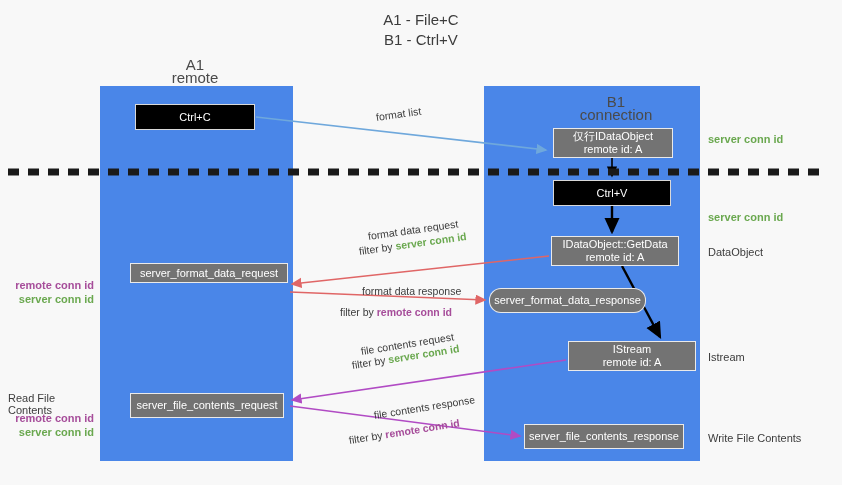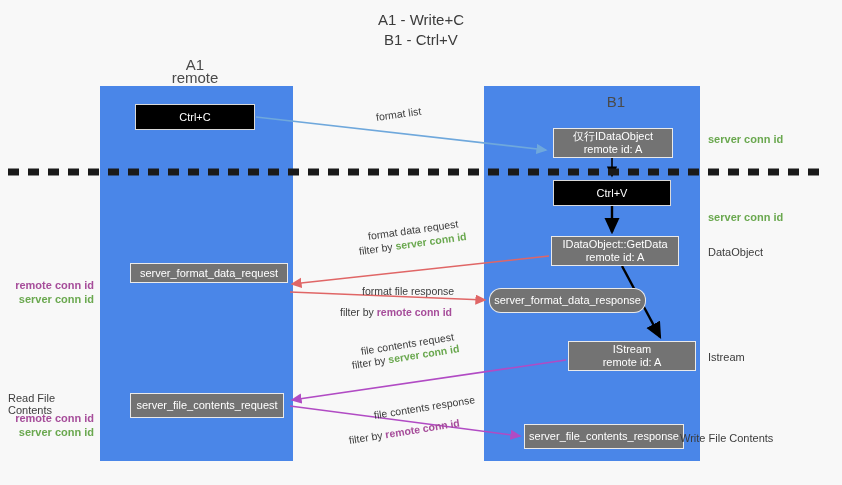--- a/index.html
+++ b/index.html
@@ -51,21 +51,21 @@
   
   .side-label{font-size:11px;line-height:14px;}
   .green-t{color:#6aa84f;font-weight:bold;}
   .purple-t{color:#a64d9a;font-weight:bold;}
   .plain-t{color:#3c3c3c;}
 
   #lbl-server-1{left:708px;top:132px;}
   #lbl-server-2{left:708px;top:210px;}
   #lbl-dataobject{left:708px;top:245px;}
   #lbl-istream{left:708px;top:350px;}
-  #lbl-writefile{left:680px;top:431px;text-align:center;}
+  #lbl-writefile{left:708px;top:431px;text-align:center;}
 
   
   #lbl-left-ids{left:8px;top:278px;text-align:right;width:86px;}
   #lbl-readfile{left:8px;top:392px;width:92px;text-align:left;color:#3c3c3c;font-size:11px;}
   #lbl-left-ids2{left:8px;top:411px;text-align:right;width:86px;}
 
   
   .cap{font-size:10.5px;line-height:13px;color:#3c3c3c;white-space:nowrap;}
   .cap.rot-up{transform:rotate(-8deg);transform-origin:left center;}
   .cap.rot-up2{transform:rotate(-9deg);transform-origin:left center;}
@@ -115,30 +115,31 @@
   <line x1="290" y1="292" x2="485" y2="300" stroke="#e06666" stroke-width="1.6" marker-end="url(#ah-red)"></line>
 
   <line x1="566" y1="360" x2="292" y2="400" stroke="#b14bc4" stroke-width="1.6" marker-end="url(#ah-purple)"></line>
 
   <line x1="290" y1="406" x2="520" y2="436" stroke="#b14bc4" stroke-width="1.6" marker-end="url(#ah-purple)"></line>
 
   <line x1="8" y1="172" x2="826" y2="172" stroke="#1a1a1a" stroke-width="7" stroke-dasharray="11 9" stroke-linecap="butt"></line>
 </svg>
 
 <div class="abs" id="title-block">
-  <div>A1 - Write+C</div>
+  <div>A1 - File+C</div>
   <div>B1 - Ctrl+V</div>
 </div>
 
 <div class="abs col-head" id="a1-head">
   <div>A1</div>
   <div>remote</div>
 </div>
 <div class="abs col-head" id="b1-head">
   <div>B1</div>
+  <div>connection</div>
 </div>
 
 <div class="abs box green" id="box-ctrlc">
   <div>Ctrl+C</div>
 </div>
 
 <div class="abs box orange" id="box-idataobject">
   <div>仅行IDataObject</div>
   <div class="l2">remote id: A</div>
 </div>
@@ -178,21 +179,21 @@
 </div>
 
 <div class="abs cap rot-up" id="cap-fdr1">
   <span>format data request</span>
 </div>
 <div class="abs cap rot-up" id="cap-fdr2">
   <span class="plain-t">filter by </span><span class="green-t">server conn id</span>
 </div>
 
 <div class="abs cap" id="cap-fdresp1">
-  <span>format file response</span>
+  <span>format data response</span>
 </div>
 <div class="abs cap" id="cap-fdresp2">
   <span class="plain-t">filter by </span><span class="purple-t">remote conn id</span>
 </div>
 
 <div class="abs cap rot-up2" id="cap-fcr1">
   <span>file contents request</span>
 </div>
 <div class="abs cap rot-up2" id="cap-fcr2">
   <span class="plain-t">filter by </span><span class="green-t">server conn id</span>

